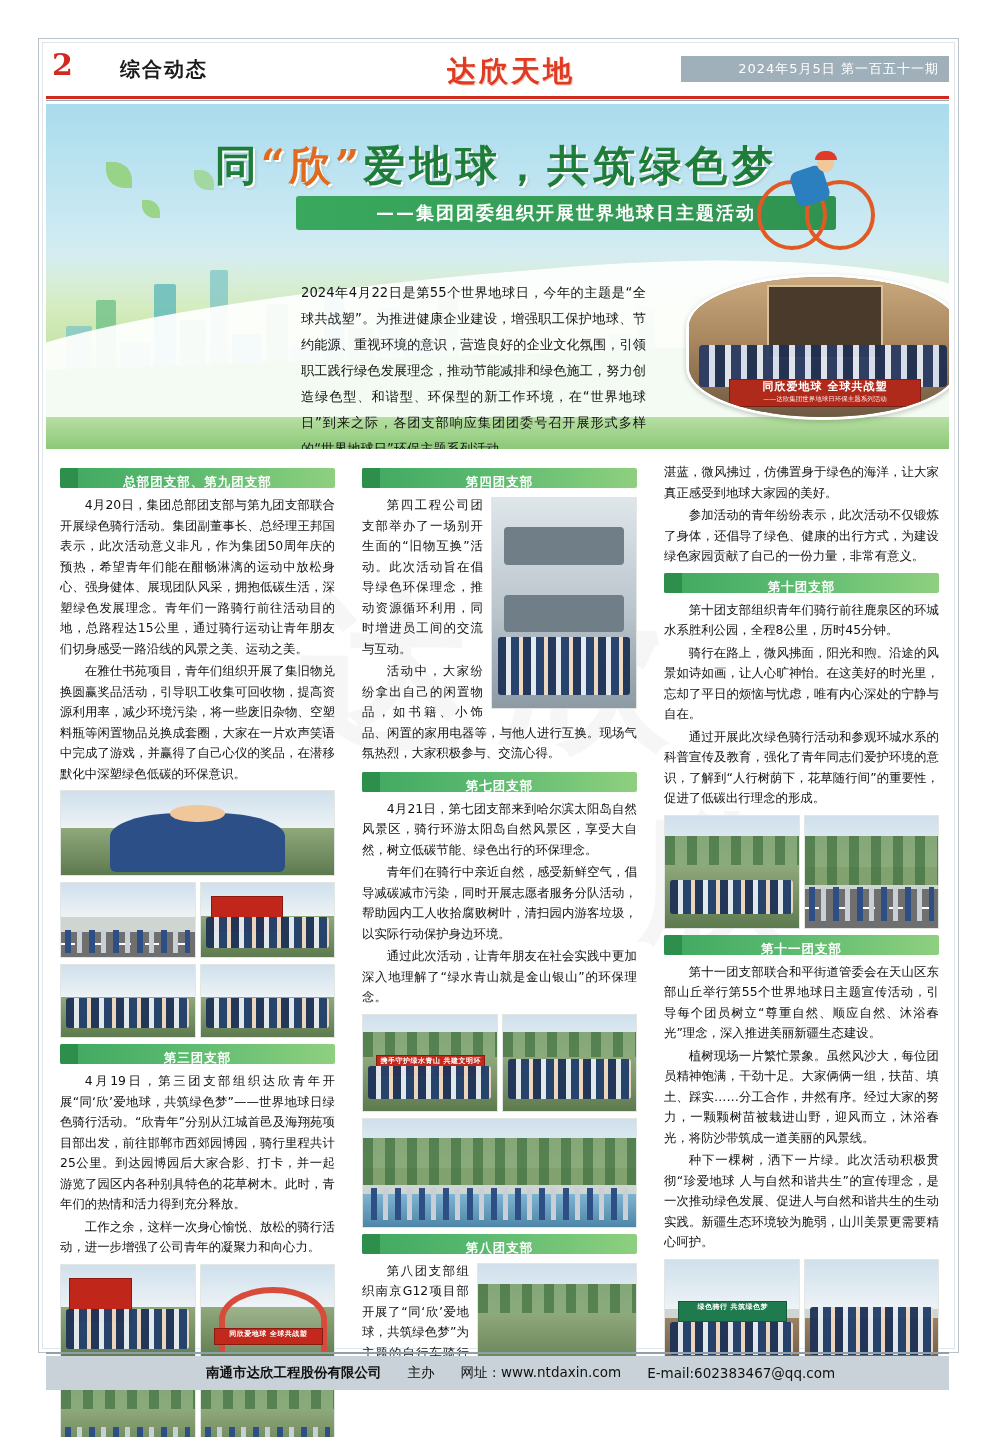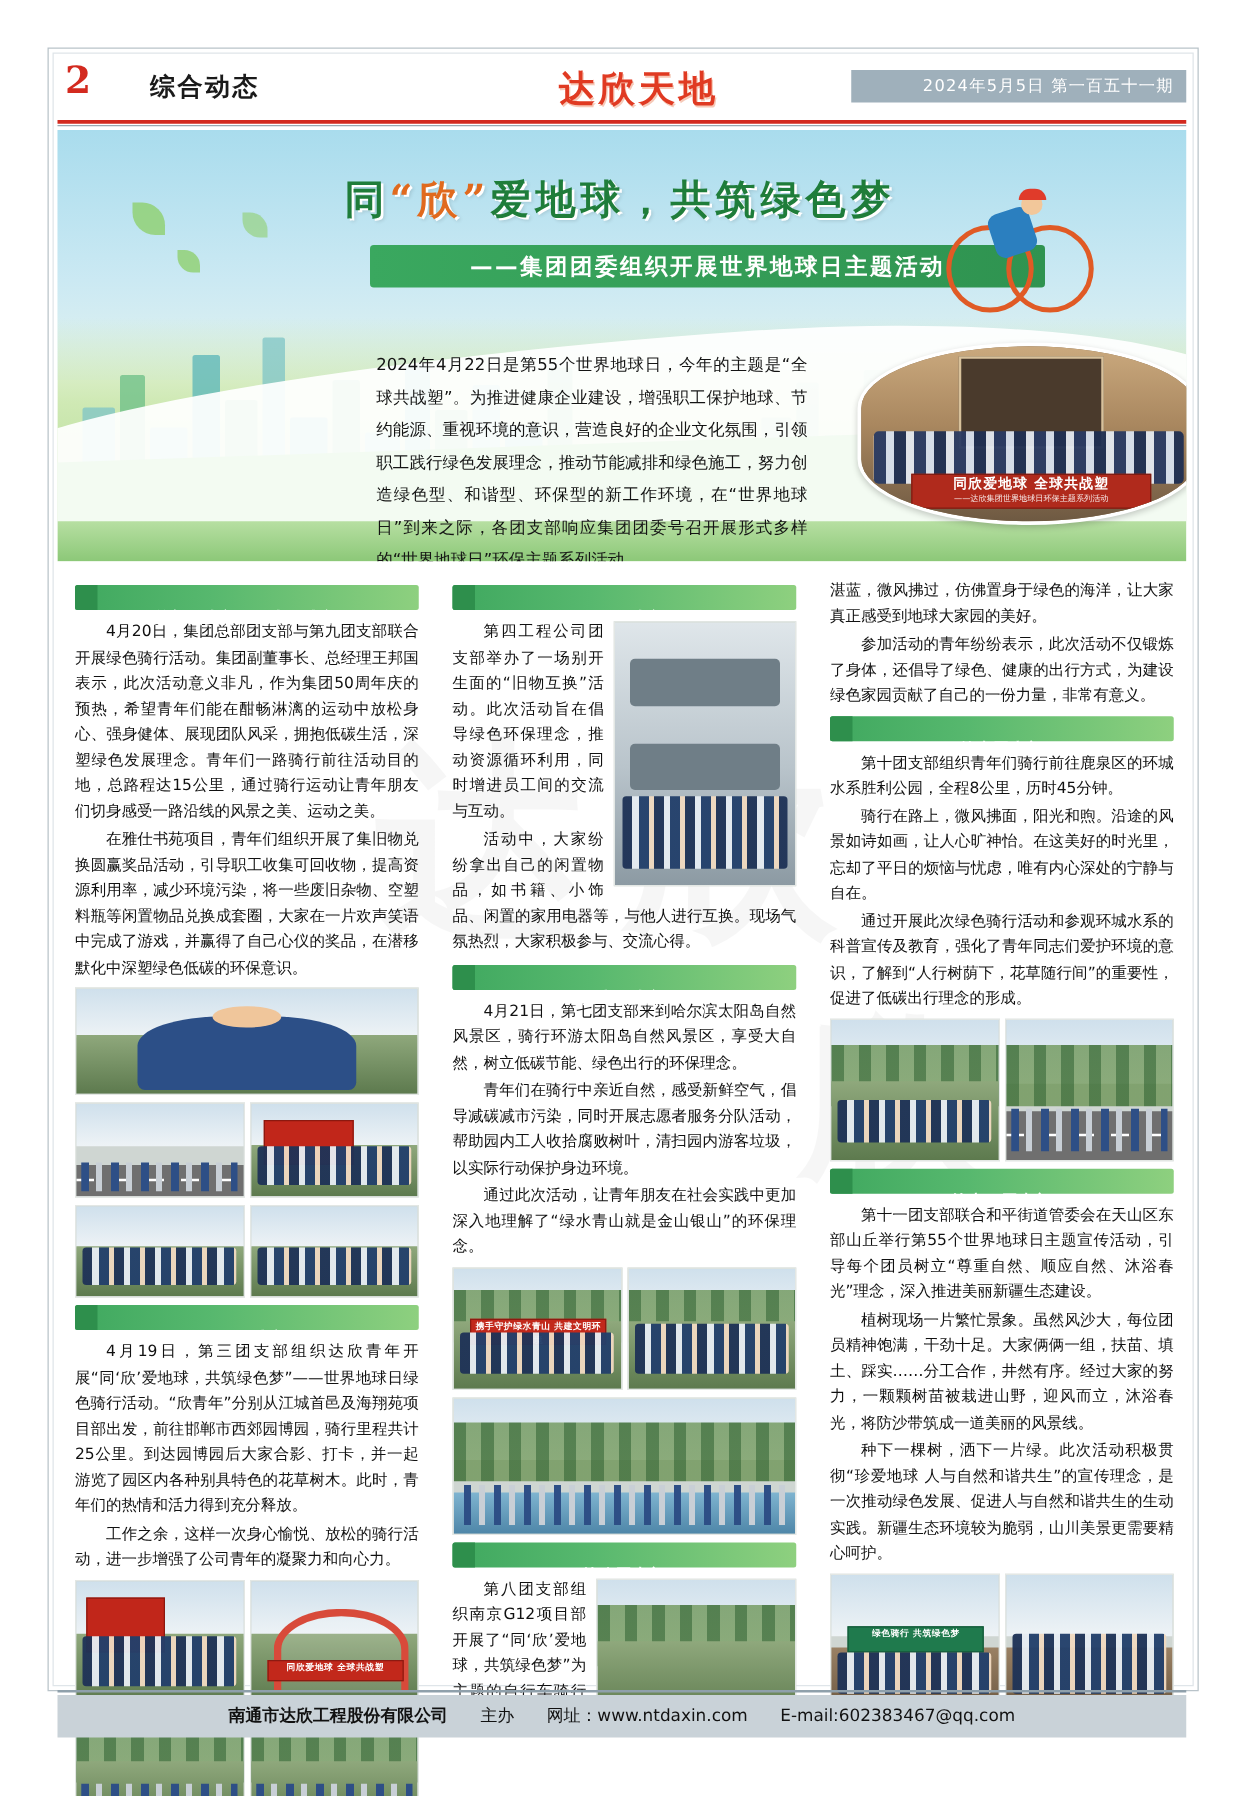--- a/index.html
+++ b/index.html
@@ -38,21 +38,21 @@
   .hero-bottom-strip{position:absolute;left:0;bottom:0;width:903px;height:32px;background:linear-gradient(180deg,#b7dfa2,#8cc878);}
   .city{position:absolute;left:20px;top:150px;width:420px;height:150px;opacity:.75;}
   .city i{position:absolute;bottom:0;background:#7fc5c7;display:block;border-radius:2px 2px 0 0;}
   .city i.g{background:#6bbf86;}
   .city i.d{background:#59b6b9;}
   .cityR{position:absolute;right:10px;top:150px;width:330px;height:150px;opacity:.55;}
   .cityR i{position:absolute;bottom:0;background:#7ec8a5;display:block;border-radius:2px 2px 0 0;}
   .leafdeco{position:absolute;width:26px;height:26px;border-radius:0 70% 0 70%;background:#8fcf6e;opacity:.8;}
 
   .hero-title{position:absolute;left:130px;top:34px;width:640px;text-align:center;
-      font-family:"DejaVu Serif","Liberation Serif",serif;font-size:32px;font-weight:bold;color:#1f7d3a;letter-spacing:4px;
+      font-family:"DejaVu Serif","Liberation Serif",serif;font-size:42px;font-weight:bold;color:#1f7d3a;letter-spacing:4px;
       text-shadow:2px 2px 0 #ffffff,3px 3px 3px rgba(0,0,0,.12);}
   .hero-title .em{color:#e06a1e;}
   .hero-sub{position:absolute;left:250px;top:92px;width:520px;
       background:linear-gradient(90deg,#3aa85f,#2f9350);color:#fff;font-size:18px;font-weight:bold;letter-spacing:2px;
       padding:5px 10px;border-radius:3px;text-align:center;}
 
   .hero-text{position:absolute;left:255px;top:176px;width:345px;font-size:13.2px;line-height:26px;color:#141414;text-align:justify;font-family:"DejaVu Sans",sans-serif;}
   .hero-photo{position:absolute;left:640px;top:170px;width:268px;height:140px;border-radius:50%/36%;overflow:hidden;border:3px solid #ffffff;box-shadow:0 2px 5px rgba(0,0,0,.2);background:#8b6f4e;}
   .hp-bg{position:absolute;inset:0;background:linear-gradient(180deg,#caa97e 0%,#a9875f 45%,#6e5942 100%);}
   .hp-door{position:absolute;left:78px;top:8px;width:112px;height:70px;background:#4a3a2c;border:2px solid #d8c19b;}
@@ -76,21 +76,21 @@
   .cols{position:absolute;left:60px;top:462px;width:880px;height:855px;}
   .col{position:absolute;top:0;width:275px;}
   .col1{left:0;}
   .col2{left:302px;}
   .col3{left:604px;}
 
   .hbar{position:relative;height:20px;margin:6px 0 7px 0;
         background:linear-gradient(90deg,#3fa85f 0%,#57b86e 40%,#8ed07f 100%);
         border-radius:2px;}
   .hbar:after{content:"";position:absolute;left:0;top:0;width:18px;height:20px;background:#2e8f4c;border-radius:2px 0 0 2px;}
-  .hbar span{position:absolute;left:0;top:16px;width:100%;text-align:center;line-height:20px;color:#fff;font-size:12.5px;font-weight:bold;letter-spacing:1px;}
+  .hbar span{position:absolute;left:0;top:4px;width:100%;text-align:center;line-height:20px;color:#fff;font-size:12.5px;font-weight:bold;letter-spacing:1px;}
 
   p.body{font-size:12.4px;line-height:20.5px;text-align:justify;margin:0 0 2px 0;text-indent:2em;color:#111;}
   p.body.noind{text-indent:0;}
 
   
   .ph{position:relative;overflow:hidden;background:#cfd6d2;border:1px solid #e3e7e4;}
   .ph .sky{position:absolute;left:0;top:0;width:100%;height:46%;background:linear-gradient(180deg,#cfe0ec,#eef3f6);}
   .ph .ground{position:absolute;left:0;bottom:0;width:100%;height:56%;background:linear-gradient(180deg,#8fa87c,#5d7a4e);}
   .ph .road{position:absolute;left:0;bottom:0;width:100%;height:34%;background:#6f6f6f;}
   .ph .road:after{content:"";position:absolute;left:0;top:46%;width:100%;height:2px;background:repeating-linear-gradient(90deg,#fff 0 14px,transparent 14px 28px);}
@@ -112,21 +112,21 @@
   .ph .soil{position:absolute;left:0;bottom:0;width:100%;height:46%;background:linear-gradient(180deg,#9a8164,#6c5841);}
 
   .photo-row{display:flex;gap:4px;margin:6px 0;}
   .photo-row .ph{flex:1;}
 
   .src{font-size:11.5px;text-align:right;margin-top:6px;color:#222;}
 
   
   .footer{position:absolute;left:46px;top:1356px;width:903px;height:34px;background:#c9d2d8;}
   .footer-line{position:absolute;left:46px;top:1352px;width:903px;height:2px;background:#8fa0ab;}
-  .footer-text{position:absolute;left:0;top:0;width:903px;height:34px;display:flex;align-items:center;justify-content:center;gap:26px;font-size:13.5px;color:#111;}
+  .footer-text{position:absolute;left:0;top:0;width:903px;height:34px;display:flex;align-items:center;justify-content:center;gap:26px;font-size:13.5px;color:#111;padding-left:23px;}
   .footer-text b{font-weight:bold;}
 </style>
 </head>
 <body>
 
 <div class="page">
 
   <div class="frame"></div>
   <div class="frame-inner"></div>
 

